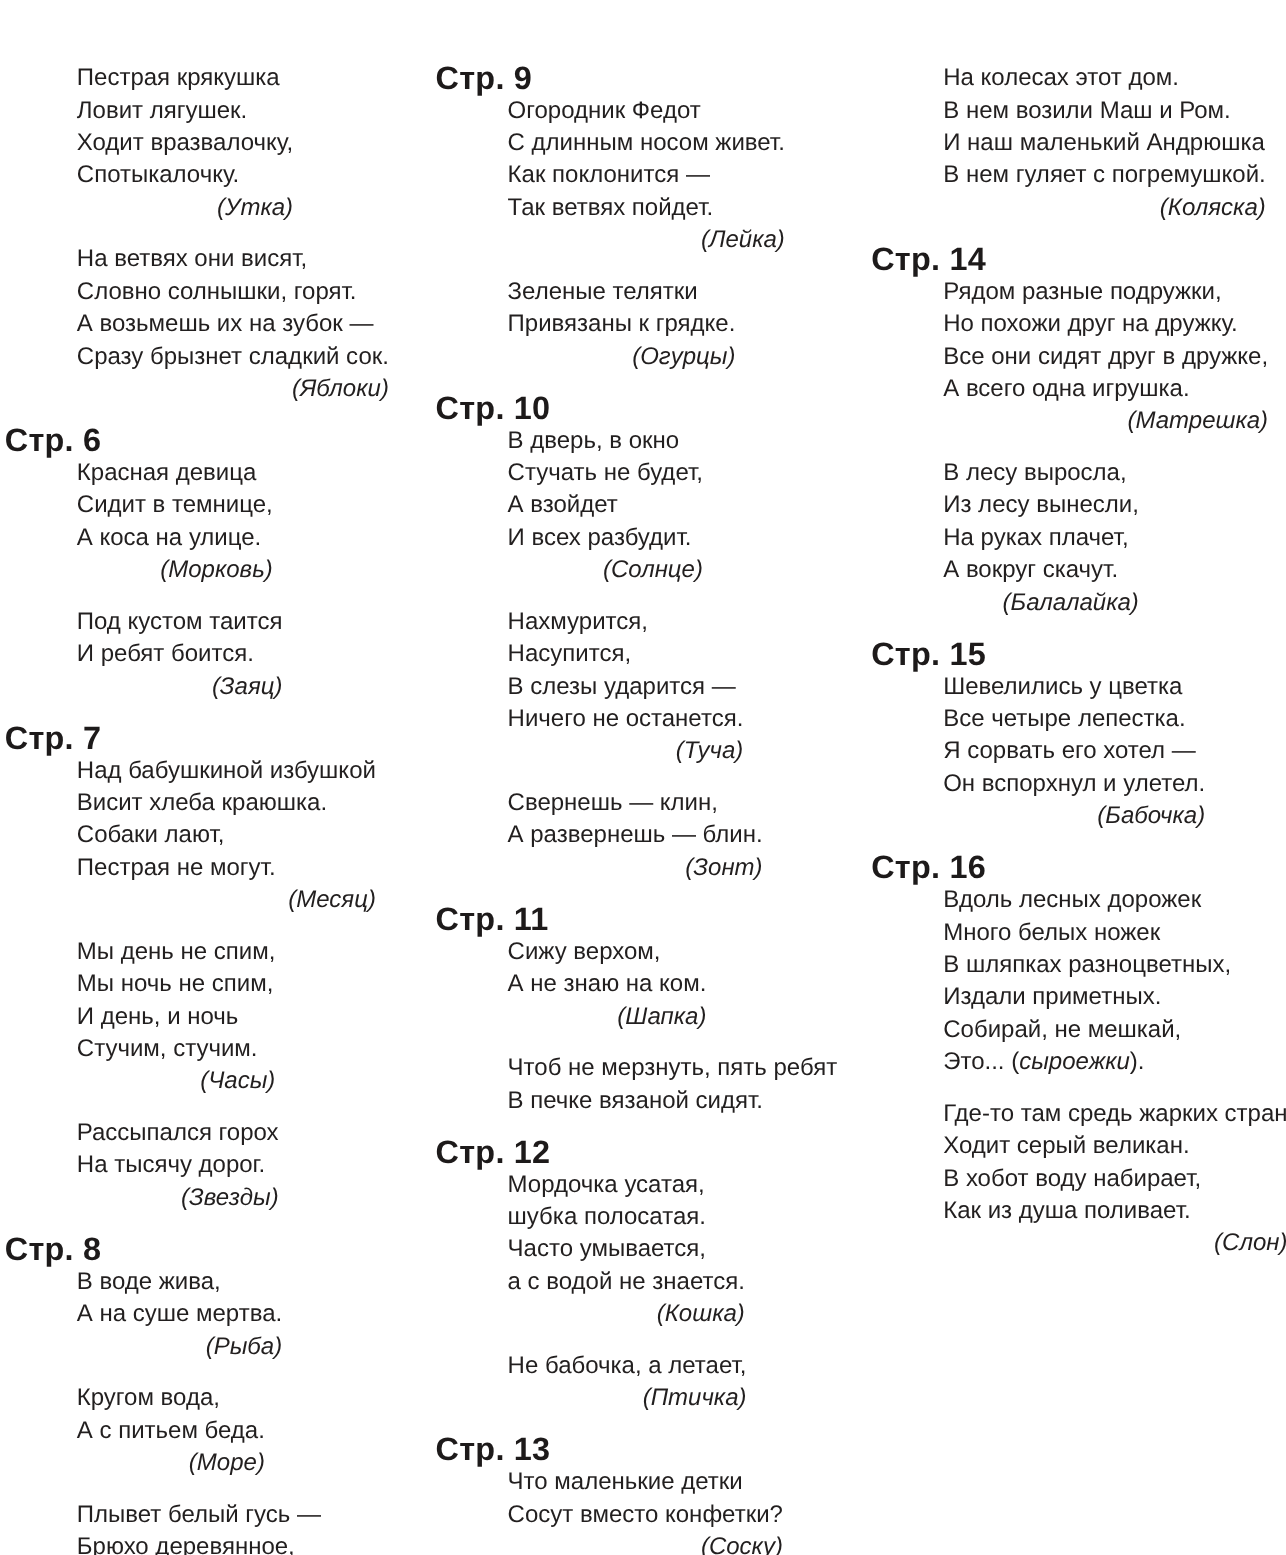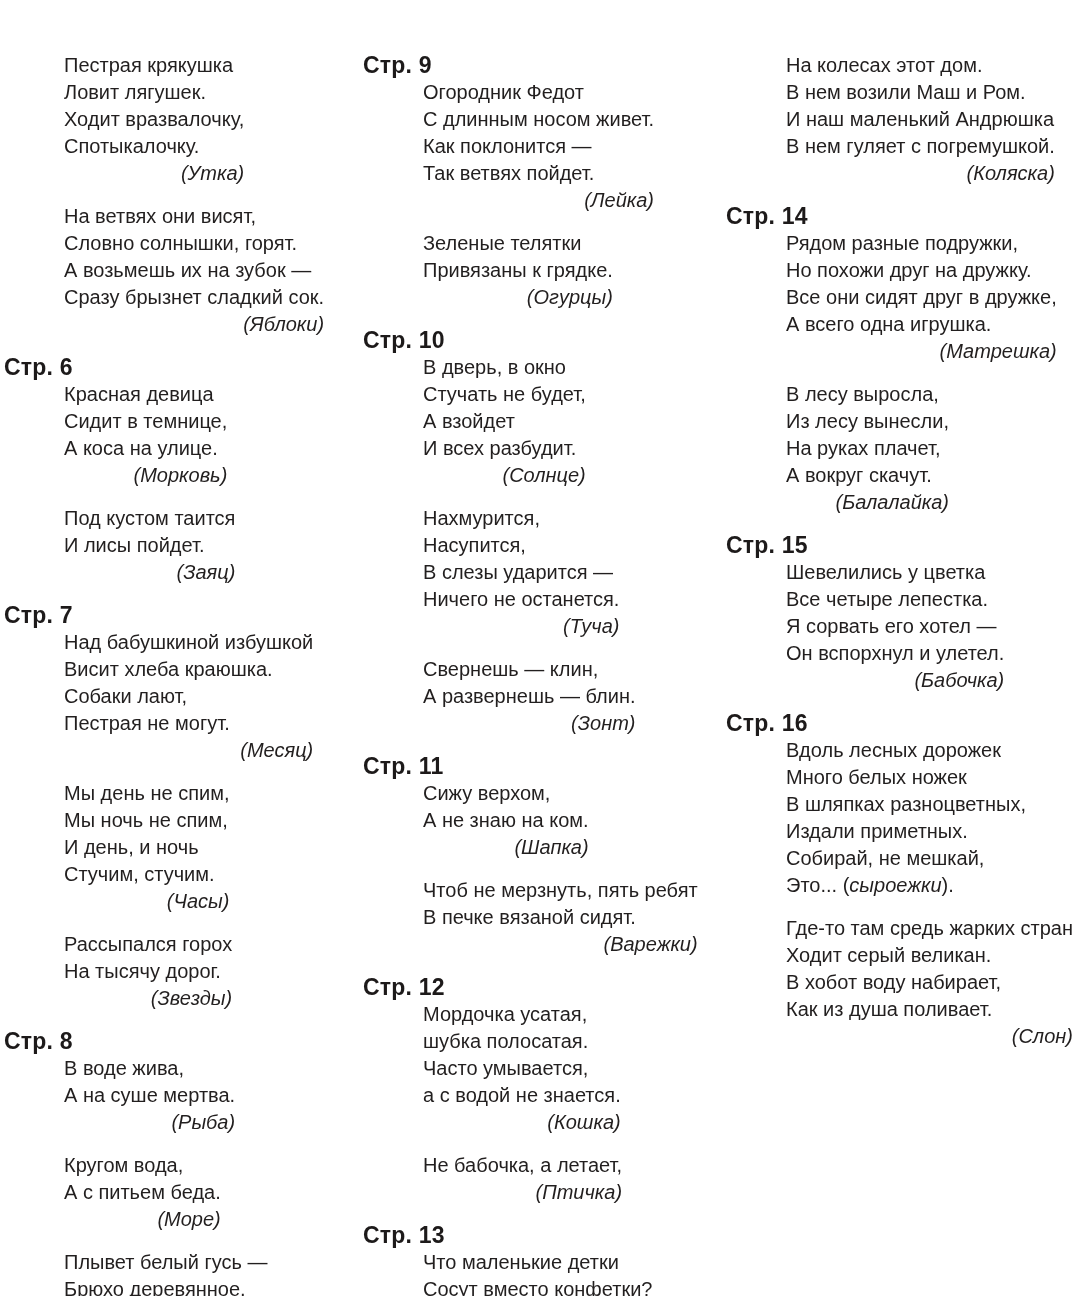--- a/index.html
+++ b/index.html
@@ -25,21 +25,21 @@
     position: absolute;
     top: 6px;
     bottom: 0;
   }
   .col-0 { left: 4px;   width: 352px; }
   .col-1 { left: 363px; width: 356px; }
   .col-2 { left: 726px; width: 346px; }
 
   .page-header {
     font-weight: bold;
-    font-size: 23px;
+    font-size: 27px;
     line-height: 27px;
     letter-spacing: 0.2px;
     color: #1d1a1a;
     white-space: nowrap;
   }
   .riddle {
     margin: 0 0 16px 60px;
     width: max-content;
     max-width: 292px;
     font-size: 20px;
@@ -80,21 +80,21 @@
       </div>
       <div class="page-header">Стр. 6</div>
       <div class="riddle">
         <div class="line">Красная девица</div>
         <div class="line">Сидит в темнице,</div>
         <div class="line">А коса на улице.</div>
         <div class="answer"><em>(Морковь)</em></div>
       </div>
       <div class="riddle">
         <div class="line">Под кустом таится</div>
-        <div class="line">И лисы пойдет.</div>
+        <div class="line">И ребят боится.</div>
         <div class="answer"><em>(Заяц)</em></div>
       </div>
       <div class="page-header">Стр. 7</div>
       <div class="riddle">
         <div class="line">Над бабушкиной избушкой</div>
         <div class="line">Висит хлеба краюшка.</div>
         <div class="line">Собаки лают,</div>
         <div class="line">Пестрая не могут.</div>
         <div class="answer"><em>(Месяц)</em></div>
       </div>
@@ -164,21 +164,20 @@
       </div>
       <div class="page-header">Стр. 11</div>
       <div class="riddle">
         <div class="line">Сижу верхом,</div>
         <div class="line">А не знаю на ком.</div>
         <div class="answer"><em>(Шапка)</em></div>
       </div>
       <div class="riddle">
         <div class="line">Чтоб не мерзнуть, пять ребят</div>
         <div class="line">В печке вязаной сидят.</div>
-        <div class="answer"><em>(Варежки)</em></div>
       </div>
       <div class="page-header">Стр. 12</div>
       <div class="riddle">
         <div class="line">Мордочка усатая,</div>
         <div class="line">шубка полосатая.</div>
         <div class="line">Часто умывается,</div>
         <div class="line">а с водой не знается.</div>
         <div class="answer"><em>(Кошка)</em></div>
       </div>
       <div class="riddle">

